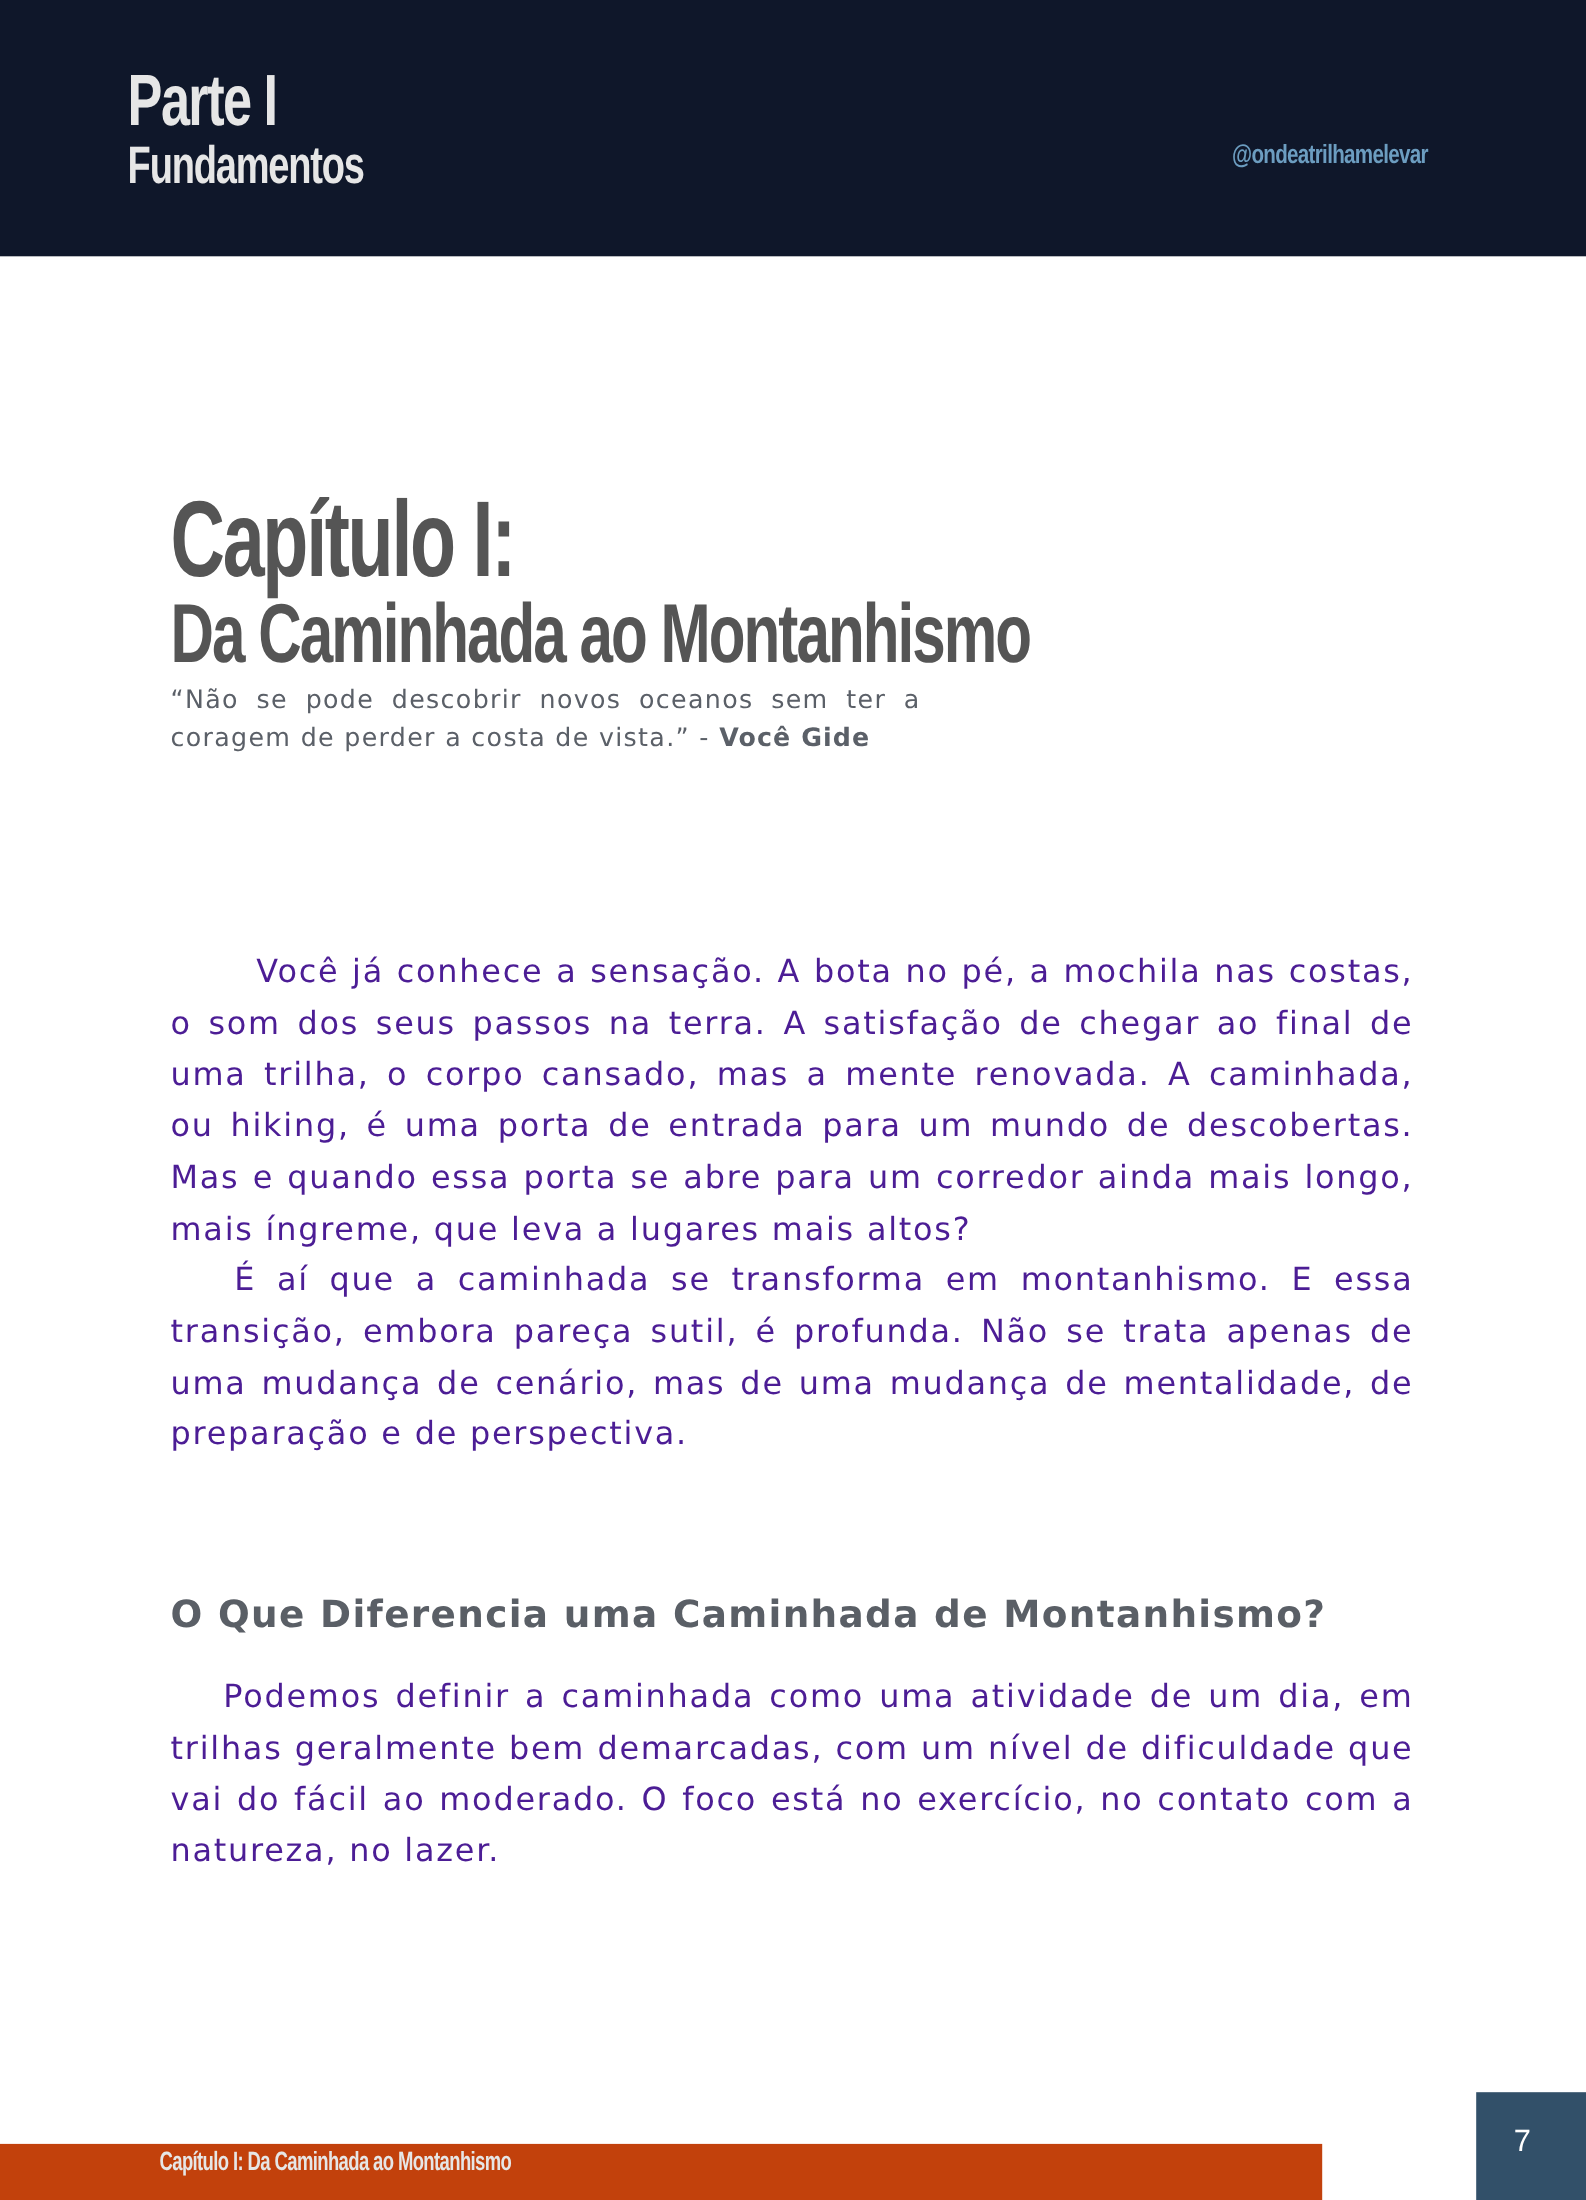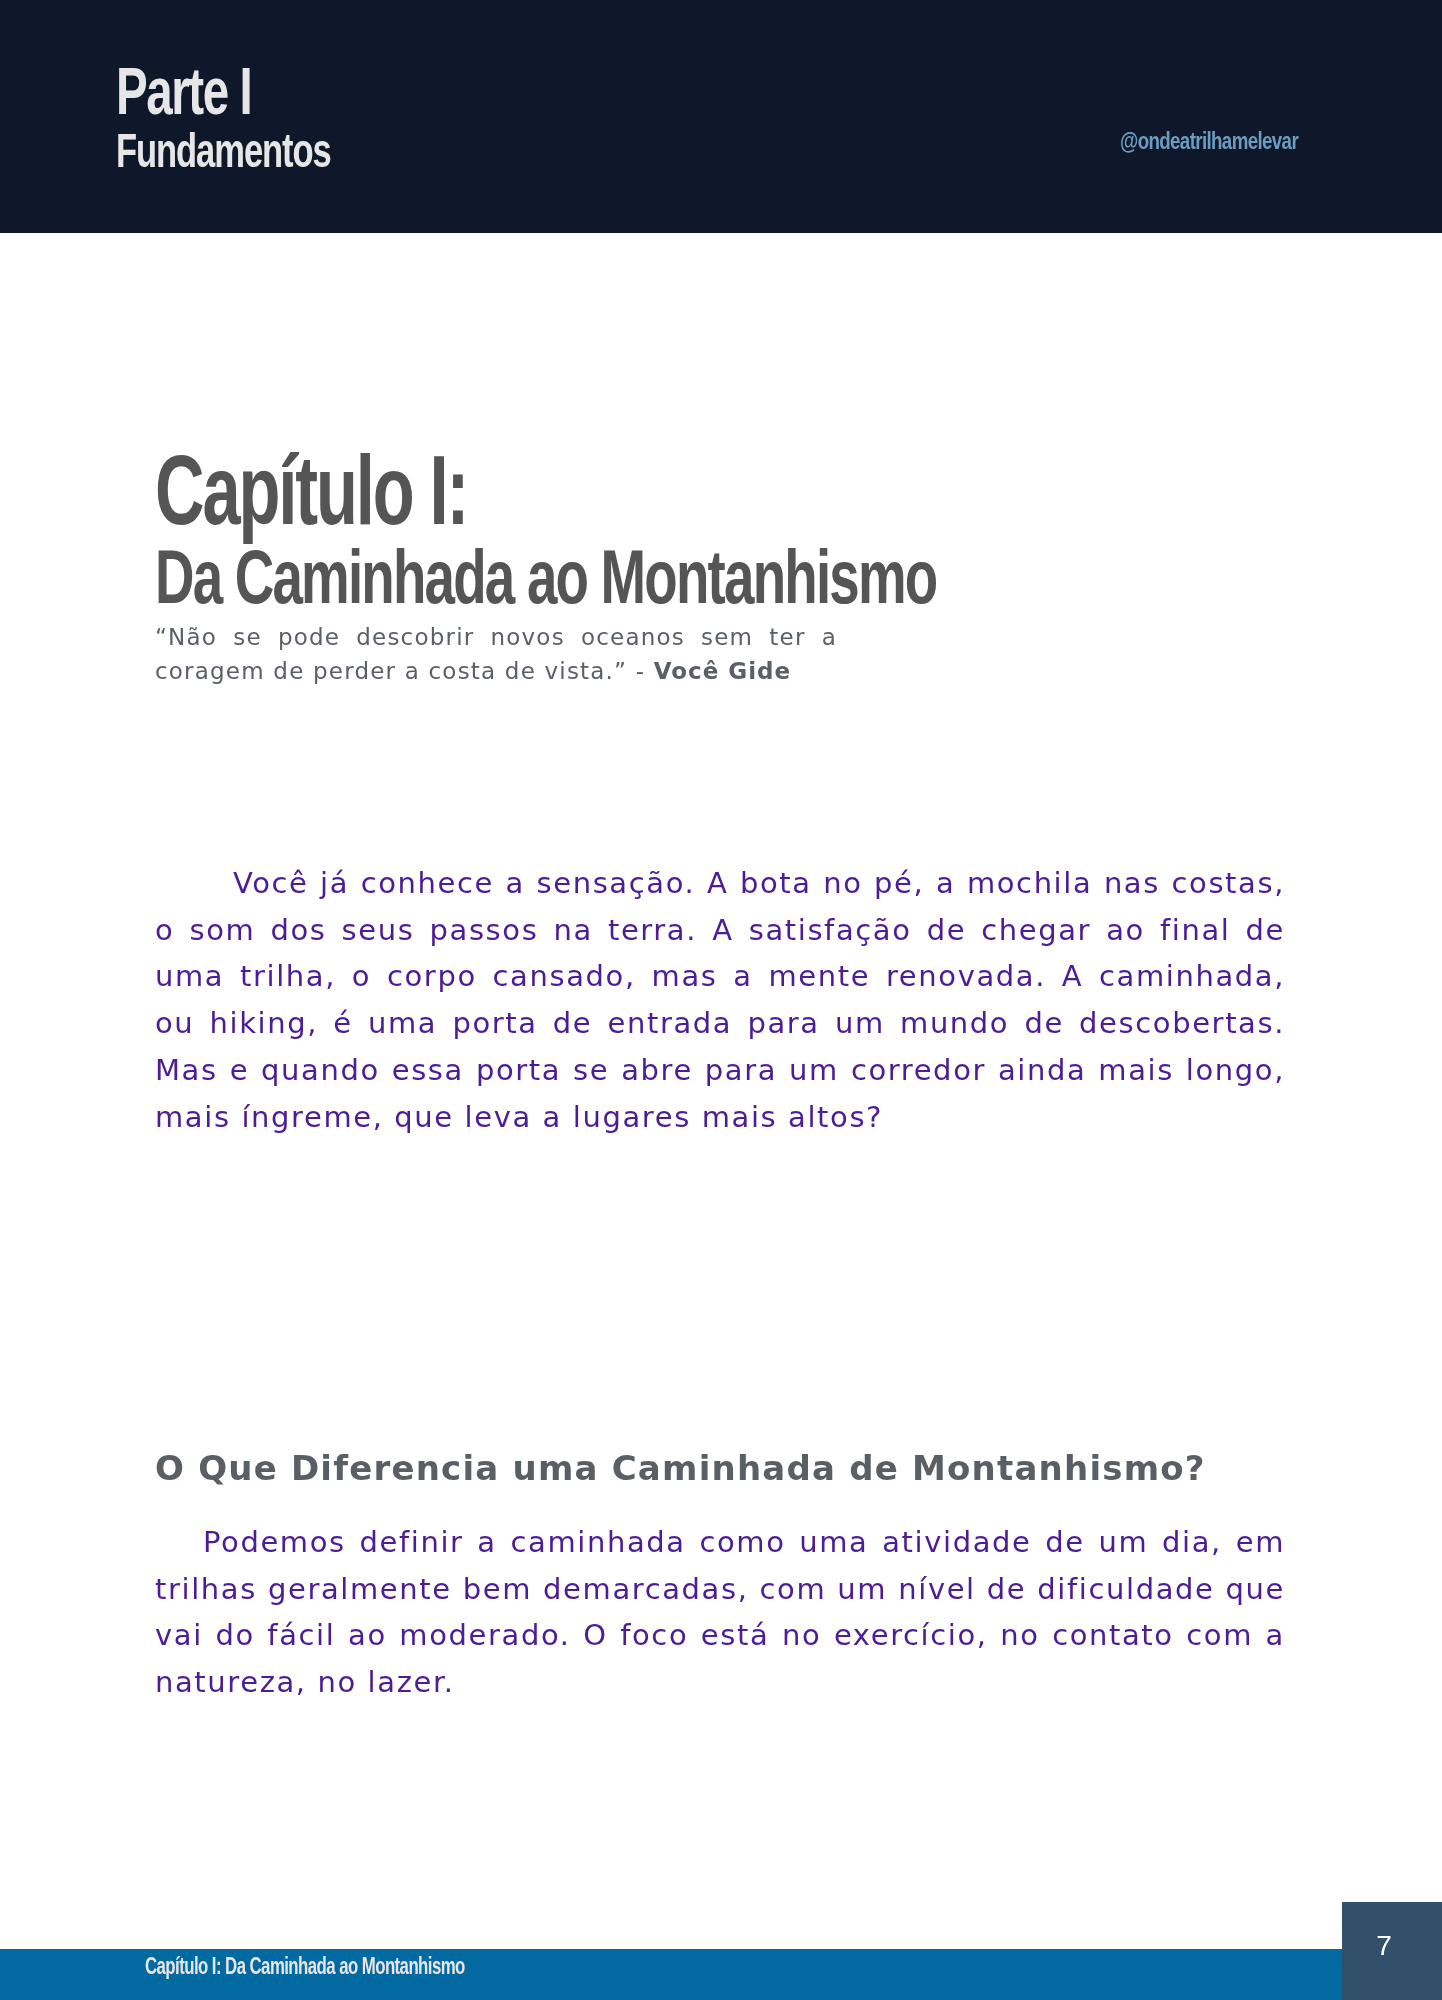--- a/index.html
+++ b/index.html
@@ -22,21 +22,21 @@
                text-align:justify; letter-spacing:1.6px; font-family:"DejaVu Sans", sans-serif; }
   .body-text p { margin:0; text-indent:0; }
   .p1 { top:860px; }
   .p1 .indent1 { text-indent:78px; }
   .p1 .indent2 { text-indent:58px; }
   .section-heading { position:absolute; left:155px; top:1446px; font-size:34px; line-height:44px; color:#5a5f66;
                      font-weight:bold; letter-spacing:1.2px; font-family:"DejaVu Sans", sans-serif; white-space:nowrap; }
   .p2 { top:1519px; }
   .p2 .indent3 { text-indent:48px; }
 
-  .footer-bar { position:absolute; left:0; top:1949px; width:1442px; height:51px; background:#0369a1; }
+  .footer-bar { position:absolute; left:0; top:1949px; width:1202px; height:51px; background:#c2410c; }
   .footer-text { position:absolute; left:145px; top:1951px; font-size:24px; line-height:30px; color:#e6e6e6; transform:scaleX(0.70); letter-spacing:-0.8px; }
   .page-box { position:absolute; left:1342px; top:1902px; width:100px; height:98px; background:#325069; }
   .page-num { position:absolute; left:0; top:28px; width:84px; text-align:center; font-family:"Liberation Sans", sans-serif; font-size:28px; color:#ffffff; }
 </style>
 </head>
 <body>
 
 <div class="header">
   <span class="cond part-title">Parte I</span>
   <span class="cond part-sub">Fundamentos</span>
@@ -45,20 +45,21 @@
 
 <span class="cond chapter-label">Capítulo I:</span>
 <span class="cond chapter-title">Da Caminhada ao Montanhismo</span>
 
 <div class="quote">
   <span>“Não se pode descobrir novos oceanos sem ter a coragem de perder a costa de vista.” - </span><b>Você Gide</b>
 </div>
 
 <div class="body-text p1">
   <p class="indent1">Você já conhece a sensação. A bota no pé, a mochila nas costas, o som dos seus passos na terra. A satisfação de chegar ao final de uma trilha, o corpo cansado, mas a mente renovada. A caminhada, ou hiking, é uma porta de entrada para um mundo de descobertas. Mas e quando essa porta se abre para um corredor ainda mais longo, mais íngreme, que leva a lugares mais altos?</p>
+  <p class="indent2">É aí que a caminhada se transforma em montanhismo. E essa transição, embora pareça sutil, é profunda. Não se trata apenas de uma mudança de cenário, mas de uma mudança de mentalidade, de preparação e de perspectiva.</p>
 </div>
 
 <div class="section-heading">O Que Diferencia uma Caminhada de Montanhismo?</div>
 
 <div class="body-text p2">
   <p class="indent3">Podemos definir a caminhada como uma atividade de um dia, em trilhas geralmente bem demarcadas, com um nível de dificuldade que vai do fácil ao moderado. O foco está no exercício, no contato com a natureza, no lazer.</p>
 </div>
 
 <div class="footer-bar">
   <span class="cond footer-text" style="left:145px;top:2px;">Capítulo I:  Da Caminhada ao Montanhismo</span>

